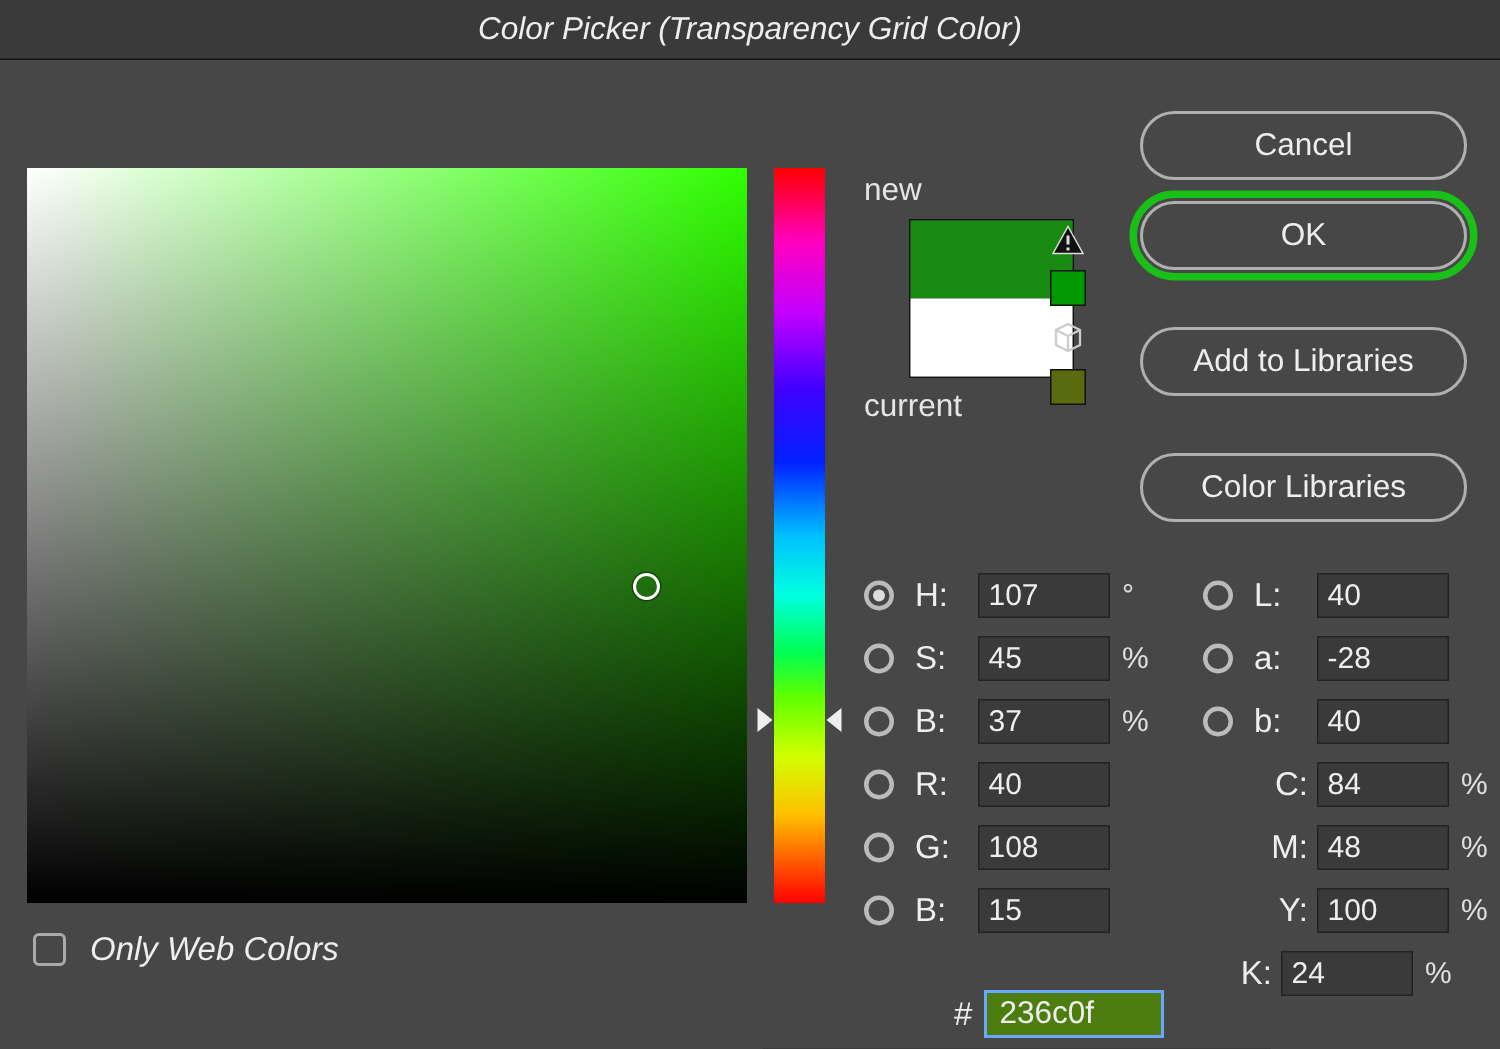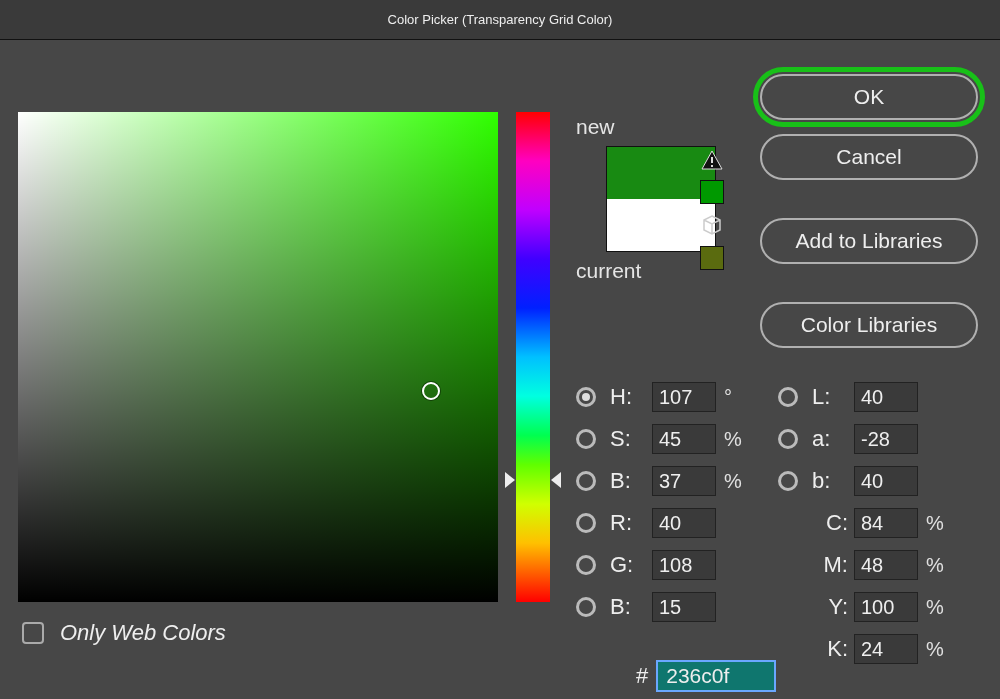--- a/index.html
+++ b/index.html
@@ -1,21 +1,21 @@
 <!DOCTYPE html>
 <html><head>
 <meta charset="utf-8">
 <style>
   * { box-sizing: border-box; margin: 0; padding: 0; font-family: -apple-system, "Helvetica Neue", Arial, sans-serif; }
   body { background:#2a2a2a; width:1000px; height:699px; overflow:hidden; position:relative; color:#ddd; }
 
   
   .titlebar{ position:absolute; left:0; right:0; top:0; height:40px; background:#3a3a3a;
              border-bottom:1px solid #111; display:flex; align-items:center; justify-content:center; }
-  .titlebar .title{ font-size:13px; font-weight:500; color:#eee; }
+  .titlebar .title{ font-size:21px; font-weight:500; color:#eee;font-style:italic; }
 
   .panel{ position:absolute; left:0; right:0; top:40px; bottom:0; background:#474747; }
 
   
   .sb-field{
     position:absolute; left:18px; top:72px; width:480px; height:490px;
     background:
       linear-gradient(to top, #000 0%, rgba(0,0,0,0) 100%),
       linear-gradient(to right, #fff 0%, rgba(255,255,255,0) 100%),
       #2fff00;
@@ -62,29 +62,29 @@
   .gap{ height:10px; }
 
   
   .cols{ position:absolute; left:576px; top:336px; }
   .row{ display:flex; align-items:center; height:42px; }
   .radio{ width:20px; height:20px; border:3px solid #bbb; border-radius:50%; margin-right:14px; position:relative; }
   .radio.on::after{ content:""; position:absolute; inset:3px; background:#ddd; border-radius:50%; }
   .radio.spacer{ border:none; visibility:hidden; }
   .letter{ width:42px; font-size:22px; color:#eee; }
   .letter.right{ text-align:right; padding-right:6px; }
-  .val{ width:64px; height:30px; background:#3a3a3a; border:1px solid #222; color:#eee;
+  .val{ width:88px; height:30px; background:#3a3a3a; border:1px solid #222; color:#eee;
         font-size:20px; padding:0 6px; display:flex; align-items:center; }
   .unit{ width:28px; padding-left:8px; font-size:20px; color:#e0e0e0; }
   .colspace{ width:34px; }
 
   
   .hexrow{ position:absolute; left:636px; top:620px; display:flex; align-items:center; }
   .hash{ font-size:22px; color:#eee; margin-right:8px; }
-  .hexval{ width:120px; height:32px; background:#0f766e; border:2px solid #6aa7ff;
+  .hexval{ width:120px; height:32px; background:#4d7c0f; border:2px solid #6aa7ff;
            color:#eee; font-size:21px; padding:0 8px; display:flex; align-items:center; }
 
 </style>
 </head>
 <body>
 
 <div class="titlebar">
   <span class="title">Color Picker (Transparency Grid Color)</span>
 </div>
 
@@ -122,25 +122,25 @@
     <div class="mini-sw" style="background:#009900;"></div>
     <span class="warn-icon">
       <svg width="22" height="22" viewBox="0 0 22 22">
           <path d="M11 2 L19 6 L19 16 L11 20 L3 16 L3 6 Z M3 6 L11 10 L19 6 M11 10 L11 20" fill="none" stroke="#ccc" stroke-width="1.5"></path>
         </svg>
     </span>
     <div class="mini-sw" style="background:#5a6b0f;"></div>
   </div>
 
   <div class="btns">
+    <div class="btn wide">
+      <span>Cancel</span>
+    </div>
     <div class="btn wide ok-highlight">
       <span>OK</span>
-    </div>
-    <div class="btn wide">
-      <span>Cancel</span>
     </div>
     <div class="gap"></div>
     <div class="btn wide">
       <span>Add to Libraries</span>
     </div>
     <div class="gap"></div>
     <div class="btn wide">
       <span>Color Libraries</span>
     </div>
   </div>

